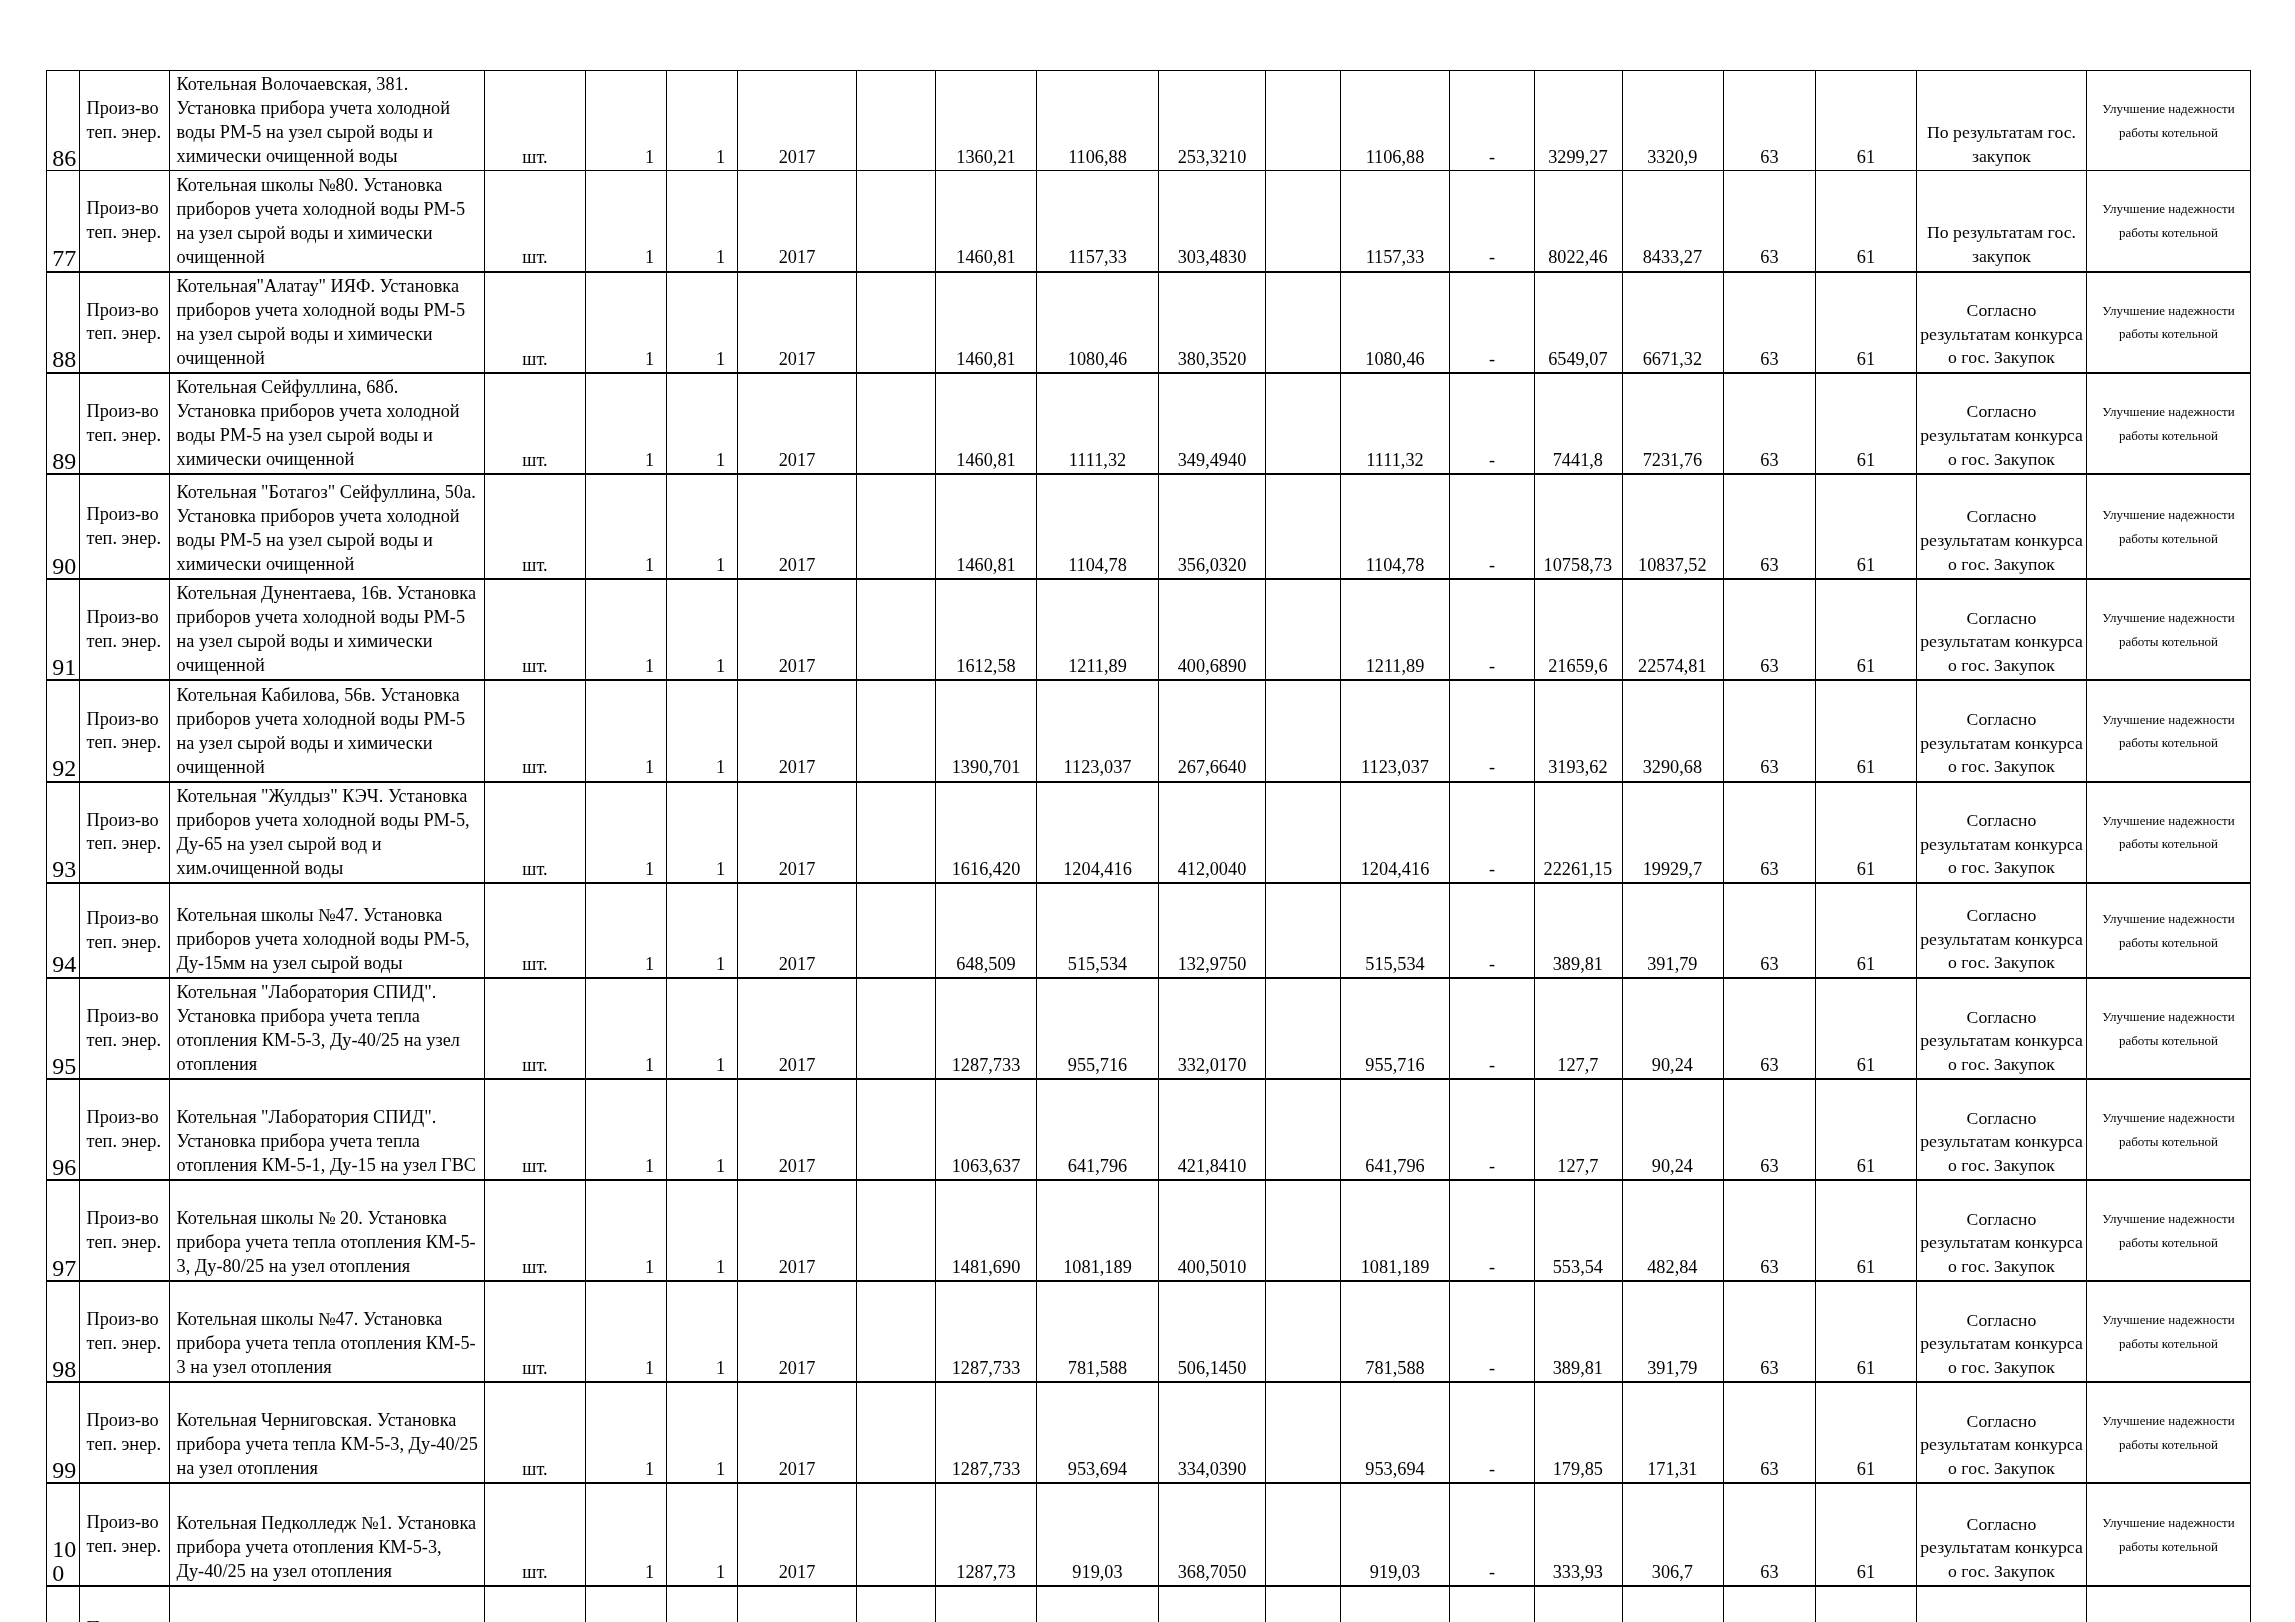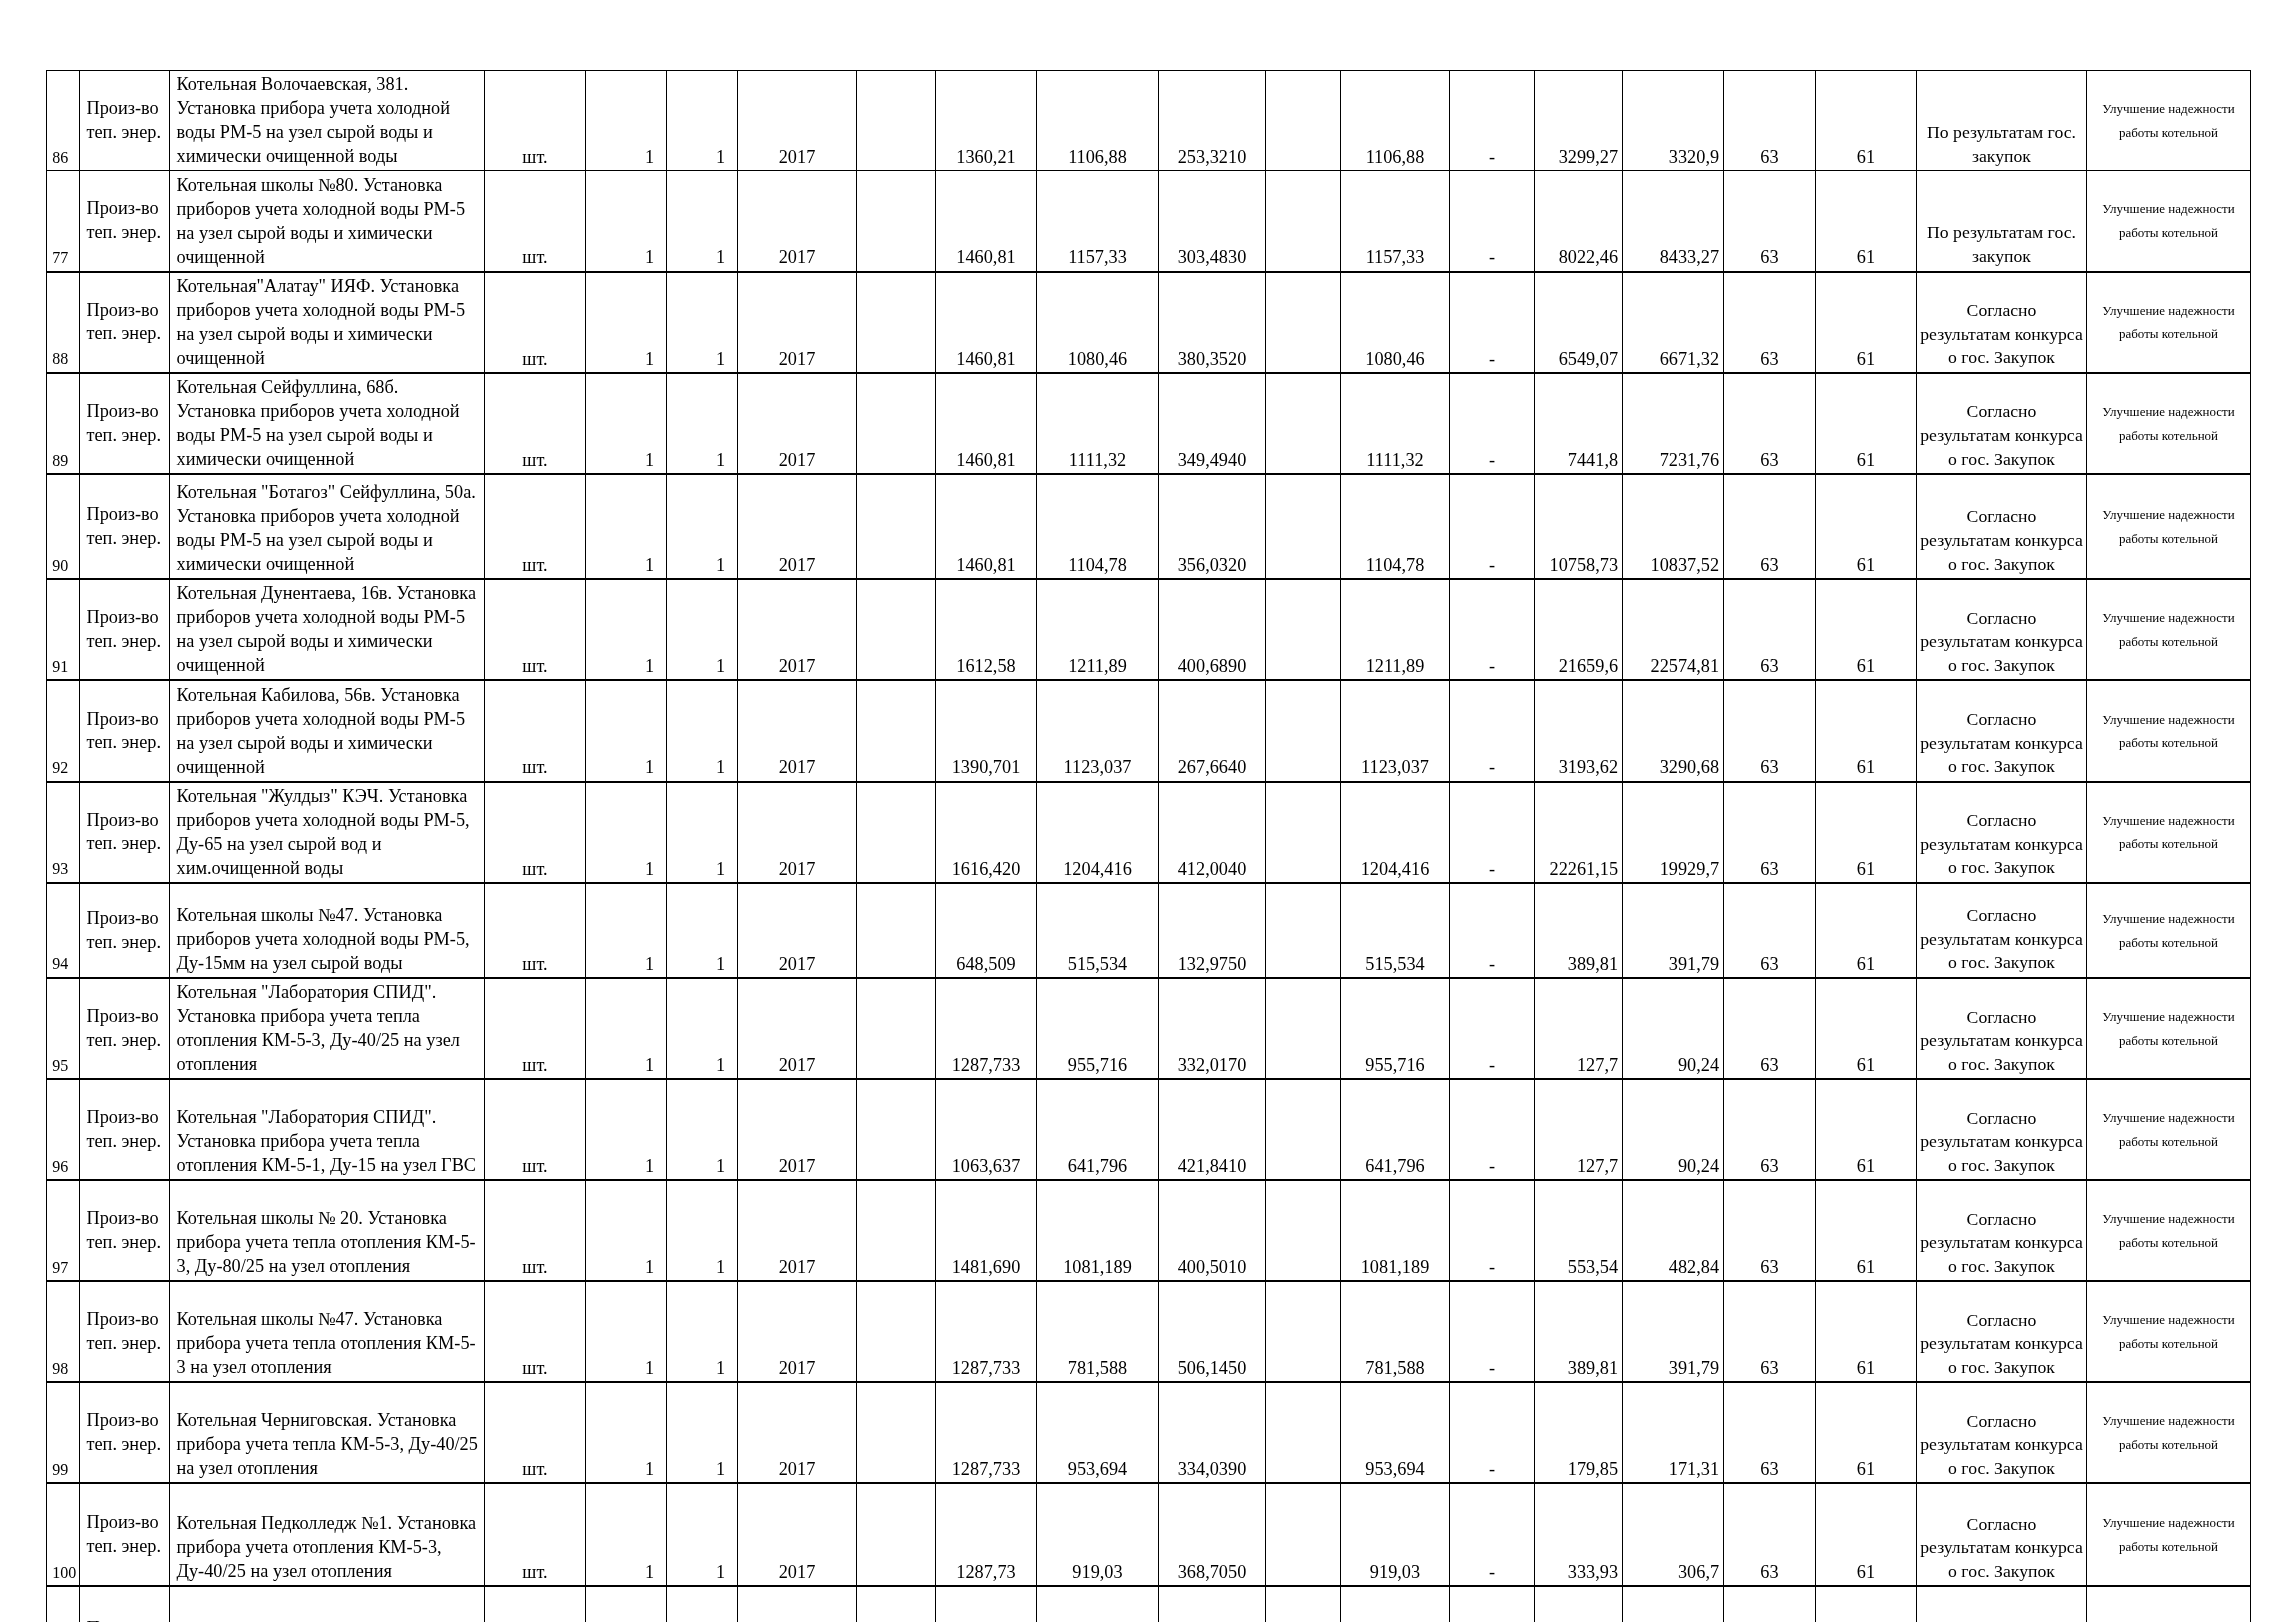--- a/index.html
+++ b/index.html
@@ -25,29 +25,29 @@
     border: 1.3px solid #000;
     border-bottom-width: 2.6px;
     font-size: 18.3px;
     line-height: 24px;
     vertical-align: bottom;
     padding: 1.3px 2.6px;
     overflow: hidden;
     word-wrap: break-word;
   }
   tr.first td { border-top-width: 1.3px; border-bottom-width: 1.3px; }
-  .c-num    { text-align: left;  font-size: 16px; padding: 0 1.3px 0.7px 5.2px; }
+  .c-num    { text-align: left;  font-size: 24px; padding: 0 1.3px 0.7px 5.2px; }
   .c-cat    { vertical-align: middle; text-align: left; padding-left: 6.5px; line-height: 23.6px; margin-left: 36px; }
   .c-desc   { text-align: left; padding: 1.3px 5.2px 2px 6.5px; }
   .c-unit   { text-align: center; }
   .c-qty    { text-align: right; padding-right: 11.8px; }
   .c-year   { text-align: center; }
   .c-empty  { }
   .c-mid    { text-align: center; }
-  .c-right  { text-align: right; padding-right: 3.9px; }
+  .c-right  { text-align: center; padding-right: 3.9px; }
   .c-basis  { text-align: center; font-size: 17.7px; line-height: 23.6px; padding: 1.3px 2.6px 2px 2.6px; }
   .c-effect { vertical-align: middle; text-align: center; font-size: 13px; line-height: 23.6px; }
 </style>
 </head>
 <body>
 
 <div class="table-wrap">
   <table class="works">
     <colgroup id="cols">
         <col style="width: 33px;">

